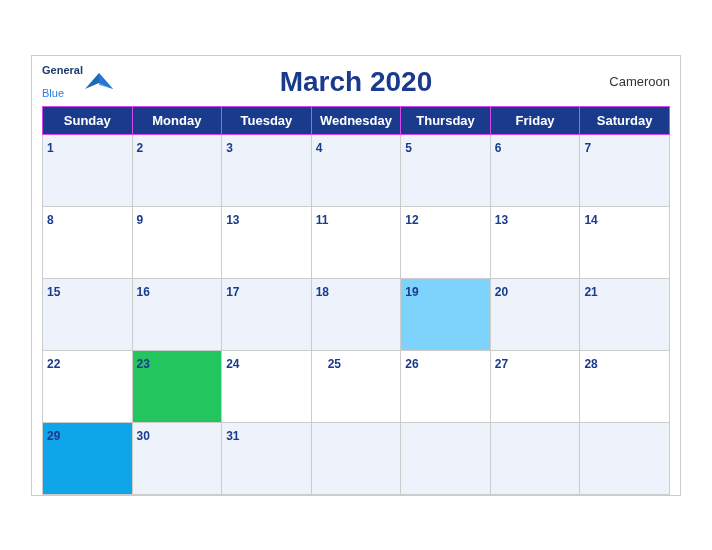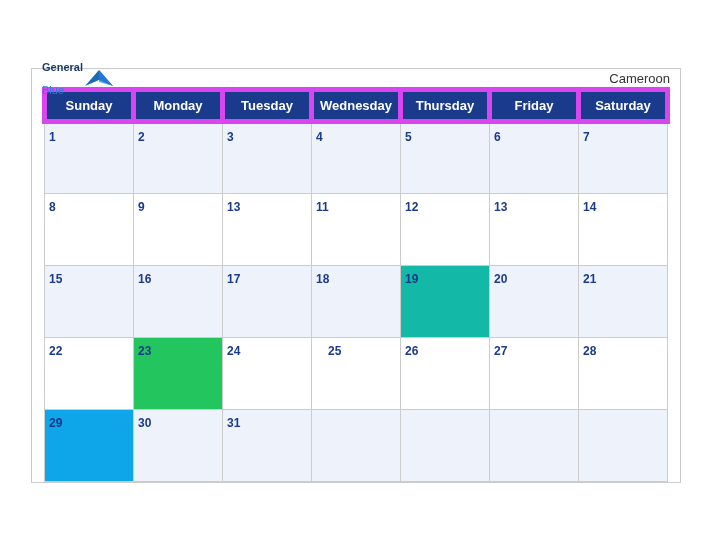--- a/index.html
+++ b/index.html
@@ -47,21 +47,21 @@
     .calendar-grid {
       width: 100%;
       border-collapse: collapse;
     }
     .calendar-grid th {
       background-color: #1a3a8c;
       color: #fff;
       text-align: center;
       padding: 6px 0;
       font-size: 13px;
-      border: 5px solid #d946ef;
+      border: 1px solid #d946ef;
     }
     .calendar-grid td {
       border: 1px solid #ccc;
       vertical-align: top;
       padding: 3px 4px;
       height: 72px;
       width: calc(100% / 7);
     }
     .day-num {
       font-size: 12px;
@@ -91,20 +91,21 @@
           <div style="font-size:11px; color:#2a7de1; font-weight:normal; line-height:1.1;margin-top:10px;">Blue</div>
         </div>
 
         <svg width="28" height="22" viewBox="0 0 28 22">
           <polygon points="14,2 28,18 14,12 0,18" fill="#1a6bb5"></polygon>
           <polygon points="14,2 28,18 14,14" fill="#2a7de1" opacity="0.7"></polygon>
         </svg>
       </div>
     </div>
 
+    <h1 class="month-title">March 2020</h1>
 
     <div class="country-label">Cameroon</div>
   </div>
 
   <table class="calendar-grid">
     <thead>
       <tr>
         <th>Sunday</th>
         <th>Monday</th>
         <th>Tuesday</th>
@@ -131,21 +132,21 @@
           <td style="background: rgb(255, 255, 255);"><span class="day-num">11</span></td>
           <td style="background: rgb(255, 255, 255);"><span class="day-num">12</span></td>
           <td style="background: rgb(255, 255, 255);"><span class="day-num">13</span></td>
           <td style="background: rgb(255, 255, 255);"><span class="day-num">14</span></td>
         </tr>
         <tr class="week-row">
           <td style="background: rgb(238, 242, 251);"><span class="day-num">15</span></td>
           <td style="background: rgb(238, 242, 251);"><span class="day-num">16</span></td>
           <td style="background: rgb(238, 242, 251);"><span class="day-num">17</span></td>
           <td style="background: rgb(238, 242, 251);"><span class="day-num">18</span></td>
-          <td style="background: #14b8a6; margin-left: 36px;"><span class="day-num">19</span></td>
+          <td style="background: #7dd3fc; margin-left: 36px;"><span class="day-num">19</span></td>
           <td style="background: rgb(238, 242, 251);"><span class="day-num">20</span></td>
           <td style="background: rgb(238, 242, 251);"><span class="day-num">21</span></td>
         </tr>
         <tr class="week-row">
           <td style="background: rgb(255, 255, 255);"><span class="day-num">22</span></td>
           <td style="background: #22c55e;"><span class="day-num">23</span></td>
           <td style="background: rgb(255, 255, 255);"><span class="day-num">24</span></td>
           <td style="background: rgb(255, 255, 255); padding-left: 16px;"><span class="day-num">25</span></td>
           <td style="background: rgb(255, 255, 255);"><span class="day-num">26</span></td>
           <td style="background: rgb(255, 255, 255);"><span class="day-num">27</span></td>

